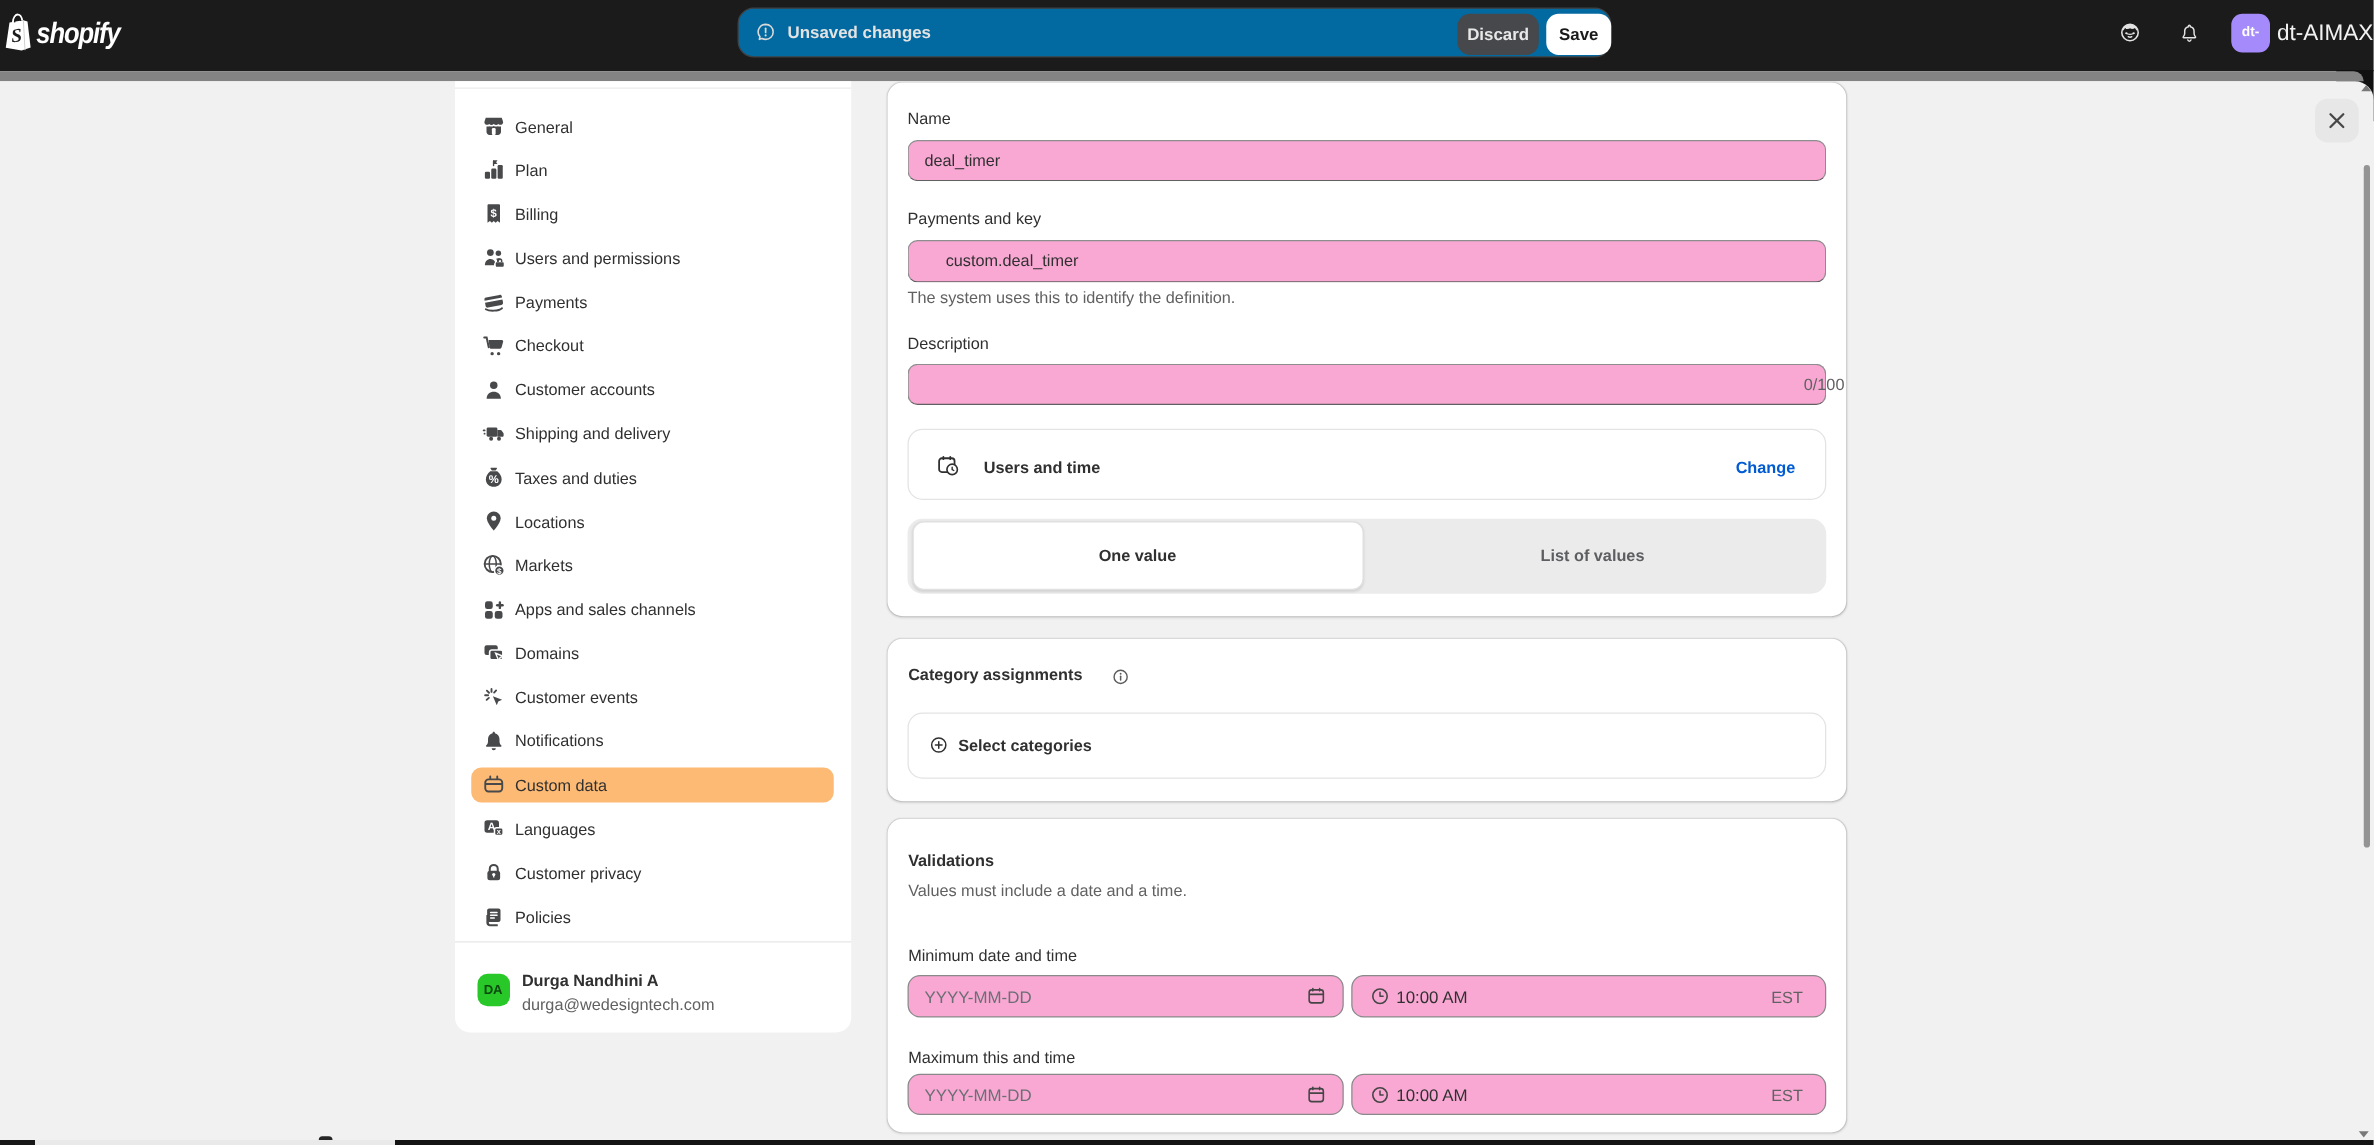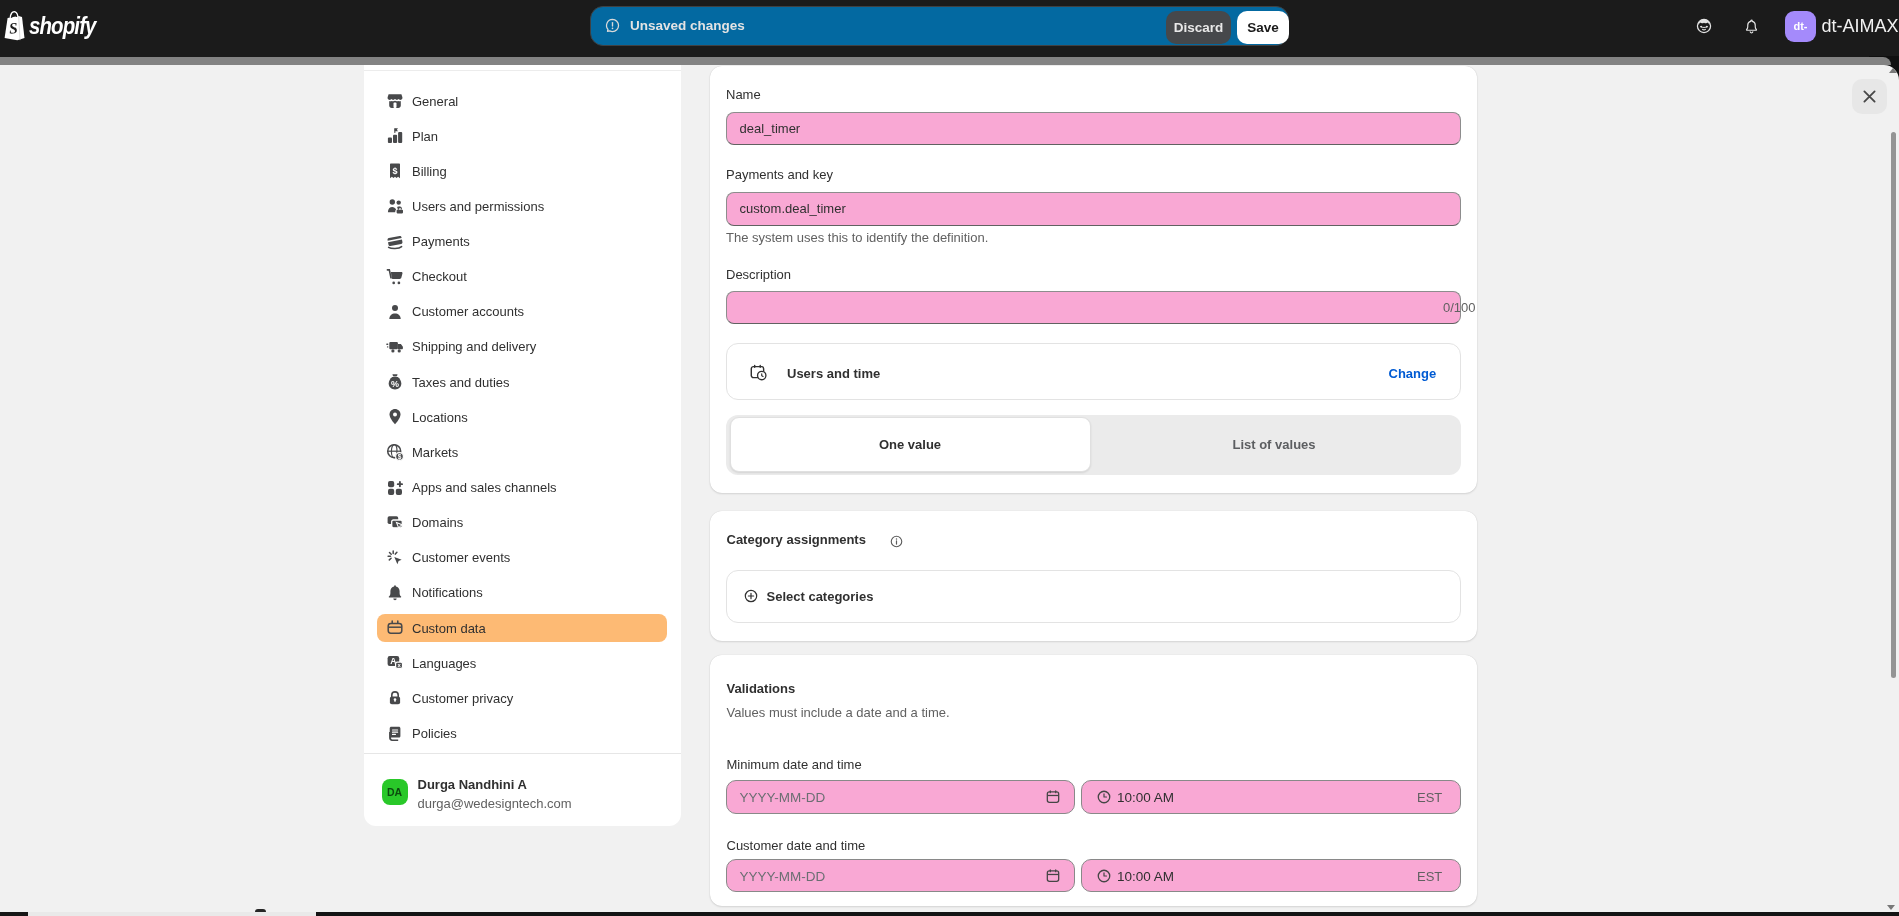--- a/index.html
+++ b/index.html
@@ -187,21 +187,21 @@
 <div class="abs" style="left:381.5px;top:778.5px;width:26px;height:26px;border-radius:8px;background:#29c829;color:#0b4a0e;font-size:10.5px;font-weight:700;text-align:center;line-height:26px">DA</div>
 <div class="lbl b" style="left:417.5px;top:776.5px">Durga Nandhini A</div>
 <div class="lbl sub" style="left:417.5px;top:795.5px">durga@wedesigntech.com</div>
 <div class="card" style="left:710px;top:65.6px;width:767px;height:427.6px"></div>
 <div class="card" style="left:710px;top:510.7px;width:767px;height:130.7px"></div>
 <div class="card" style="left:710px;top:655px;width:767px;height:251px"></div>
 
 <div class="lbl" style="left:726px;top:86.5px">Name</div>
 <div class="inp" style="left:725.5px;top:111.8px;width:735.5px;height:33.4px;line-height:31.4px;padding-left:13px">deal_timer</div>
 <div class="lbl" style="left:726px;top:166.5px">Payments and key</div>
-<div class="inp" style="left:725.5px;top:192.3px;width:735.5px;height:33.4px;line-height:31.4px;padding-left:13px">custom.deal_timer</div>
+<div class="inp" style="left:725.5px;top:192.3px;width:735.5px;height:33.4px;line-height:31.4px;padding-left:30px">custom.deal_timer</div>
 <div class="lbl sub" style="left:726px;top:230px">The system uses this to identify the definition.</div>
 <div class="lbl" style="left:726px;top:266.5px">Description</div>
 <div class="inp" style="left:725.5px;top:291.4px;width:735.5px;height:32.4px"></div>
 <div class="lbl sub" style="left:1443px;top:300px">0/100</div>
 
 <div class="box" style="left:725.5px;top:343px;width:735.5px;height:57px"></div>
 <svg class="abs" style="left:748.5px;top:362.5px" width="19" height="19" viewBox="0 0 20 20">
   <rect x="2.4" y="3.8" width="13" height="11.6" rx="2.3" fill="none" stroke="#303030" stroke-width="1.5"></rect>
   <path d="M6 2.6v2M11.8 2.6v2" stroke="#303030" stroke-width="1.5" stroke-linecap="round" fill="none"></path>
   <circle cx="13.4" cy="13.2" r="4.4" fill="#fff" stroke="#303030" stroke-width="1.4"></circle>
@@ -240,21 +240,21 @@
   <path d="M3.2 8.1h13.6" stroke="#454545" stroke-width="1.6"></path>
 </svg>
 <div class="inp" style="left:1080.5px;top:780px;width:380.5px;height:33.5px;border-radius:10px;border-color:#898989"></div>
 <svg class="abs" style="left:1095.5px;top:789px" width="16" height="16" viewBox="0 0 20 20">
   <circle cx="10" cy="10" r="7.2" fill="none" stroke="#454545" stroke-width="1.6"></circle>
   <path d="M10 6.1V10h3.1" stroke="#454545" stroke-width="1.5" fill="none" stroke-linecap="round" stroke-linejoin="round"></path>
 </svg>
 <div class="lbl" style="left:1117px;top:790px;font-size:13.5px">10:00 AM</div>
 <div class="lbl sub" style="left:1417px;top:790px">EST</div>
 
-<div class="lbl" style="left:726.5px;top:838px">Customer date and time</div>
+<div class="lbl" style="left:726.5px;top:838px">Maximum this and time</div>
 <div class="inp" style="left:725.5px;top:858.8px;width:349px;height:33.5px;border-radius:10px;border-color:#898989"></div>
 <div class="lbl sub" style="left:739.5px;top:869px;font-size:13.5px;color:#6b6e72">YYYY-MM-DD</div>
 <svg class="abs" style="left:1044.5px;top:868px" width="16" height="16" viewBox="0 0 20 20">
   <rect x="2.9" y="3.6" width="14.2" height="13" rx="2.6" fill="none" stroke="#454545" stroke-width="1.6"></rect>
   <path d="M6.6 2.4v2.2M13.4 2.4v2.2" stroke="#454545" stroke-width="1.6" stroke-linecap="round" fill="none"></path>
   <path d="M3.2 8.1h13.6" stroke="#454545" stroke-width="1.6"></path>
 </svg>
 <div class="inp" style="left:1080.5px;top:858.8px;width:380.5px;height:33.5px;border-radius:10px;border-color:#898989"></div>
 <svg class="abs" style="left:1095.5px;top:868px" width="16" height="16" viewBox="0 0 20 20">
   <circle cx="10" cy="10" r="7.2" fill="none" stroke="#454545" stroke-width="1.6"></circle>

